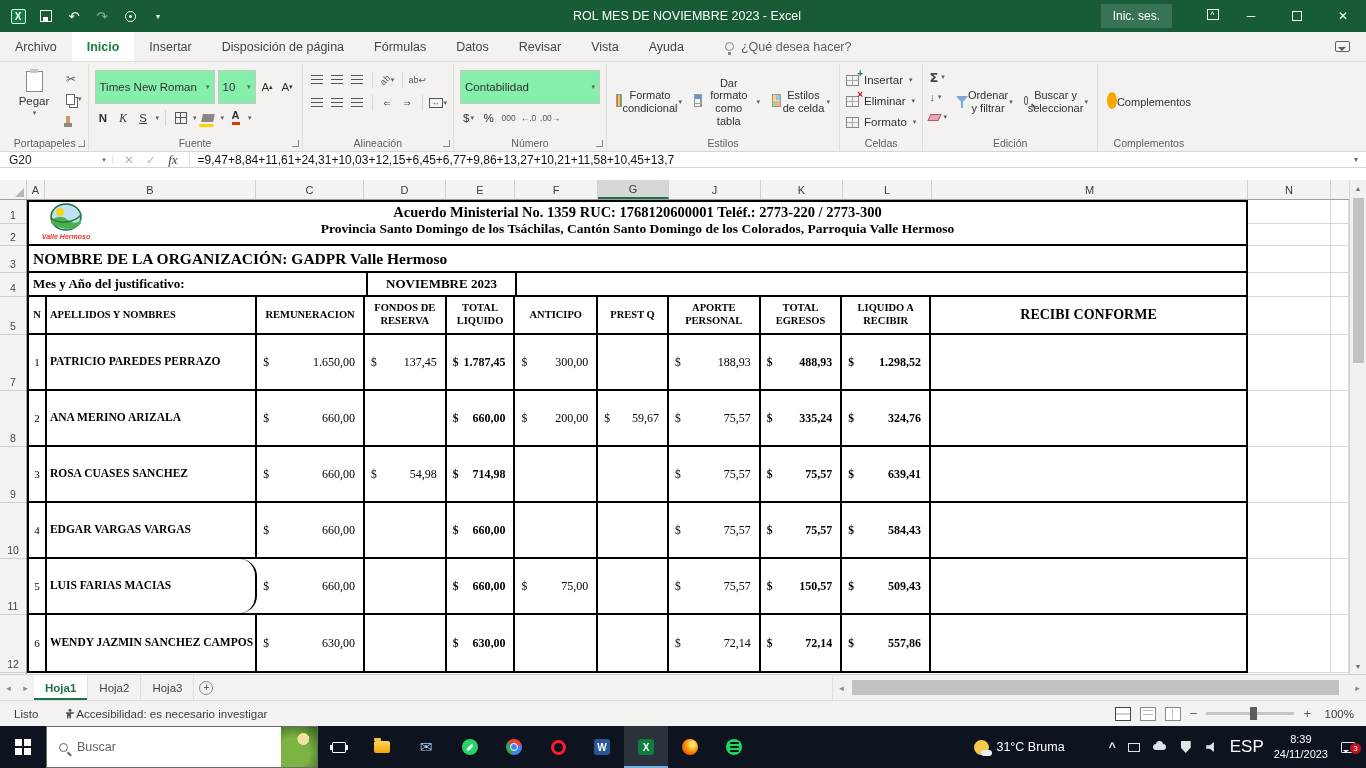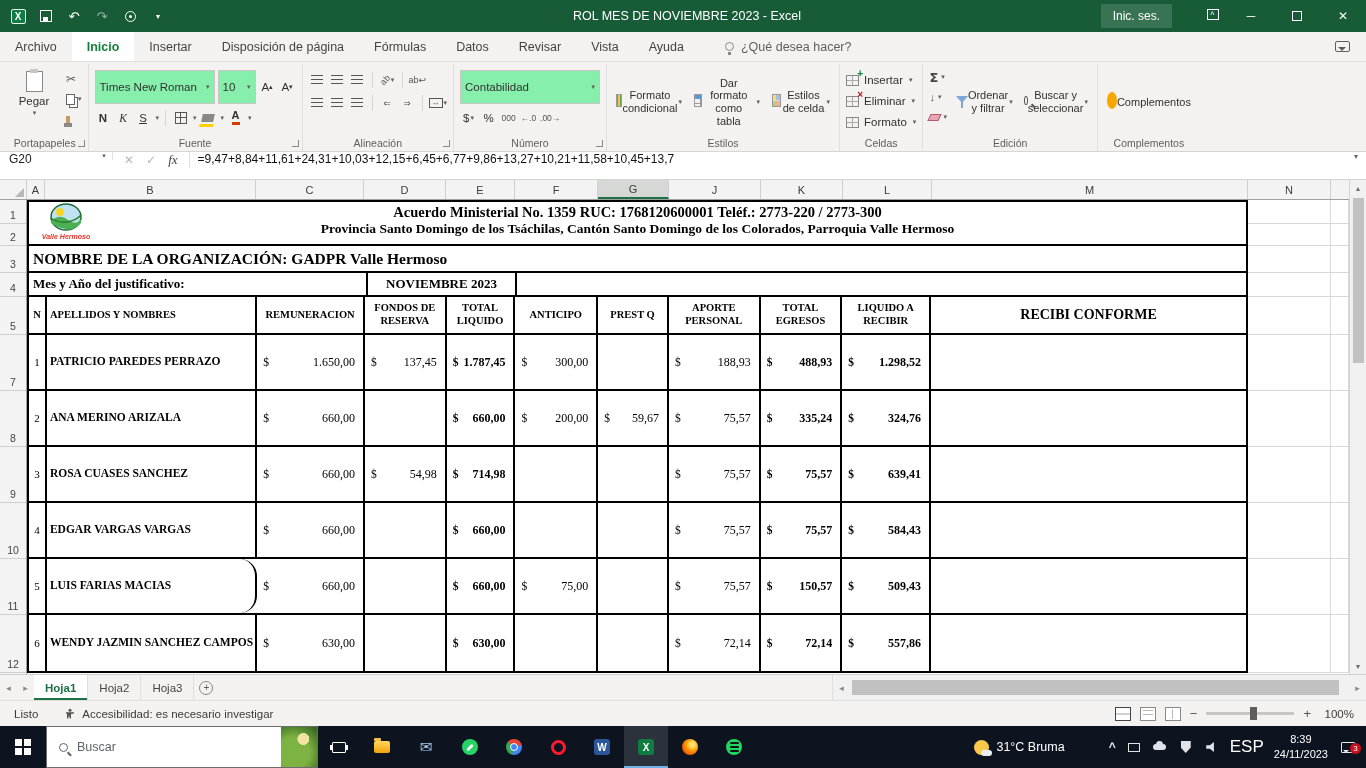--- a/index.html
+++ b/index.html
@@ -79,21 +79,21 @@
   .ic-sum{font-size:13px;font-weight:700;color:#444;font-family:"DejaVu Sans",sans-serif}
   .ic-filldown{font-size:11px;color:#555}
   .ic-eraser{width:11px;height:7px;background:#e9a6b4;border:1px solid #b05a6a;transform:skewX(-25deg)}
   .ic-sort{width:0;height:0;border-left:6px solid transparent;border-right:6px solid transparent;border-top:7px solid #7da7d9;position:relative;margin-bottom:5px}
   .ic-sort::after{content:'';position:absolute;left:-1px;top:-1px;width:2px;height:6px;background:#7da7d9}
   .ic-mag{width:9px;height:9px;border:1.5px solid #555;border-radius:50%;position:relative;margin-bottom:4px}
   .ic-mag::after{content:'';position:absolute;width:5px;height:1.5px;background:#555;transform:rotate(45deg);left:6px;top:8px}
   .ic-dot{width:17px;height:17px;border-radius:50%;background:#f7a800;margin-bottom:3px}
 
   
-  .fbar{top:152px;height:28px;background:#fff;display:flex;align-items:flex-start;border-bottom:1px solid #d4d4d4}
+  .fbar{top:152px;height:16px;background:#fff;display:flex;align-items:center;border-bottom:1px solid #d4d4d4}
   .namebox{width:96px;display:flex;align-items:center;padding-left:9px;font-size:12px;color:#222}
   .nbchev{width:17px;display:flex;align-items:center;justify-content:center;font-size:7px;color:#666;border-right:1px solid #e1e1e1}
   .fbtns{display:flex;align-items:center;gap:12px;padding:0 11px;border-right:1px solid #e1e1e1}
   .fxgray{color:#b8b6b4;font-size:12px}
   .fxfn{font-family:"Liberation Serif",serif;font-style:italic;font-size:13px;color:#444}
   .fxtext{flex:1;display:flex;align-items:center;padding-left:8px;font-size:12px;color:#111;white-space:nowrap;overflow:hidden}
   .fbexp{width:20px;display:flex;align-items:center;justify-content:center;font-size:8px;color:#666}
 
   
   .sheet{top:180px;height:494px;background:#fff}
@@ -146,21 +146,21 @@
   .stab.active{background:#fff;color:#1e7145;font-weight:700;box-shadow:inset 0 -2px 0 #1e7145}
   .addsheet{width:24px;display:flex;align-items:center;justify-content:center}
   .addsheet span{width:14px;height:14px;border:1px solid #8a8886;border-radius:50%;display:flex;align-items:center;justify-content:center;font-size:10px;color:#605e5c}
   .hscroll{margin-left:auto;display:flex;align-items:center;width:534px;background:#f1f1f1;border-left:1px solid #e1dfdd}
   .htrack{flex:1;height:100%;position:relative}
   .hthumb{position:absolute;left:2px;right:10px;top:5px;bottom:5px;background:#c1c1c1}
 
   
   .statusbar{top:700px;height:26px;background:#f3f2f1;display:flex;align-items:center;font-size:11.5px;color:#3b3b3b;border-top:1px solid #e1dfdd}
   .sb-mode{padding-left:14px}
-  .acc{margin-left:26px;display:flex;align-items:center;gap:6px}
+  .acc{margin-left:26px;display:flex;align-items:center;gap:0}
   .sbright{margin-left:auto;display:flex;align-items:center;gap:9px;padding-right:12px}
   .vic{width:16px;height:14px;border:1px solid #8a8886;background:#fff}
   .vic.sel{border-color:#444;background:linear-gradient(#d0d0d0,#d0d0d0) center/100% 2px no-repeat,#fff}
   .vic.pl{background:linear-gradient(#bbb,#bbb) 50% 2px/10px 1px no-repeat,linear-gradient(#bbb,#bbb) 50% 6px/10px 1px no-repeat,#fff}
   .vic.pb{background:linear-gradient(#bbb,#bbb) 50% 50%/1px 10px no-repeat,#fff}
   .zminus,.zplus{font-size:13px;color:#555}
   .ztrack{width:88px;height:3px;background:#c8c6c4;position:relative}
   .zthumb{position:absolute;left:50%;top:-5px;width:7px;height:13px;background:#605e5c}
   .zpct{min-width:34px;text-align:right}
 

